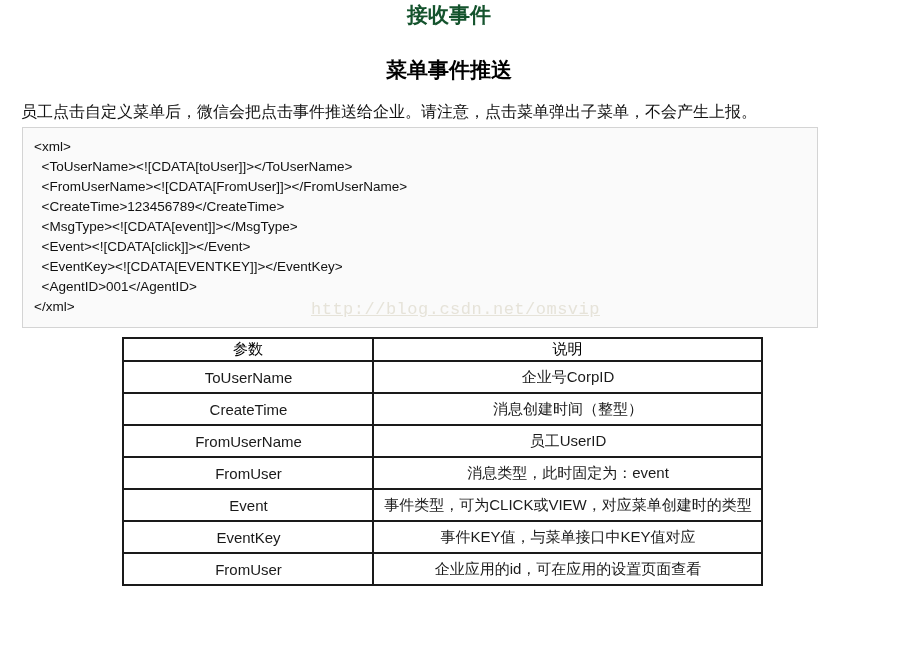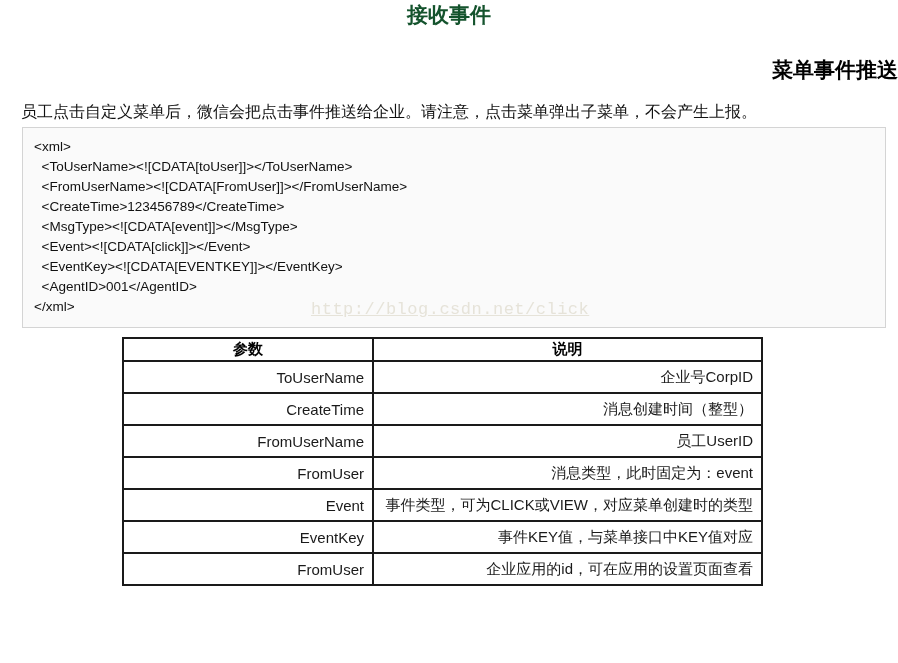--- a/index.html
+++ b/index.html
@@ -21,21 +21,21 @@
     line-height: 24px;
     font-weight: bold;
     text-align: center;
     color: #14532d;
   }
   .doc-subtitle {
     margin: 31px 0 0 0;
     font-size: 21px;
     line-height: 24px;
     font-weight: bold;
-    text-align: right;
+    text-align: center;
     color: #000000;
   }
   .intro {
     margin: 21px 0 0 21px;
     font-size: 16px;
     line-height: 18px;
     color: #111111;
   }
   .bullet-item {
     position: relative;
@@ -51,21 +51,21 @@
     top: 7px;
     width: 4px;
     height: 4px;
     border-radius: 50%;
     background: #111111;
   }
 
   .code-block {
     position: relative;
     margin: 6px 0 0 22px;
-    width: 864px;
+    width: 796px;
     border: 1px solid #d4d4d4;
     background: #fafafa;
     padding: 9px 10px 10px 11px;
     font-size: 13.5px;
     line-height: 20px;
     color: #111111;
   }
   .code-line { white-space: pre; }
   .watermark {
     position: absolute;
@@ -89,27 +89,27 @@
   table.params col.c1 { width: 250px; }
   table.params col.c2 { width: 389px; }
   table.params th, table.params td {
     border: 2px solid #1a1a1a;
     font-size: 15px;
     height: 32px;
     vertical-align: middle;
     overflow: hidden;
   }
   table.params th {
-    font-weight: bold;
+    font-weight: normal;
     text-align: center;
     color: #000000;
     height: 20px;
   }
   table.params td {
-    text-align: right;
+    text-align: center;
     padding: 0 8px 0 9px;
     color: #1a1a1a;
   }
 </style>
 </head>
 <body>
 
 <div class="page">
 
   <h1 class="doc-title">接收事件</h1>
@@ -122,21 +122,21 @@
   <div class="code-block">
     <div class="code-line">&lt;xml&gt;</div>
     <div class="code-line">  &lt;ToUserName&gt;&lt;![CDATA[toUser]]&gt;&lt;/ToUserName&gt;</div>
     <div class="code-line">  &lt;FromUserName&gt;&lt;![CDATA[FromUser]]&gt;&lt;/FromUserName&gt;</div>
     <div class="code-line">  &lt;CreateTime&gt;123456789&lt;/CreateTime&gt;</div>
     <div class="code-line">  &lt;MsgType&gt;&lt;![CDATA[event]]&gt;&lt;/MsgType&gt;</div>
     <div class="code-line">  &lt;Event&gt;&lt;![CDATA[click]]&gt;&lt;/Event&gt;</div>
     <div class="code-line">  &lt;EventKey&gt;&lt;![CDATA[EVENTKEY]]&gt;&lt;/EventKey&gt;</div>
     <div class="code-line">  &lt;AgentID&gt;001&lt;/AgentID&gt;</div>
     <div class="code-line">&lt;/xml&gt;</div>
-    <div class="watermark">http://blog.csdn.net/click</div>
+    <div class="watermark">http://blog.csdn.net/omsvip</div>
   </div>
 
   <table class="params">
     <colgroup>
         <col class="c1">
         <col class="c2">
       </colgroup>
     <thead>
       <tr>
         <th>参数</th>

